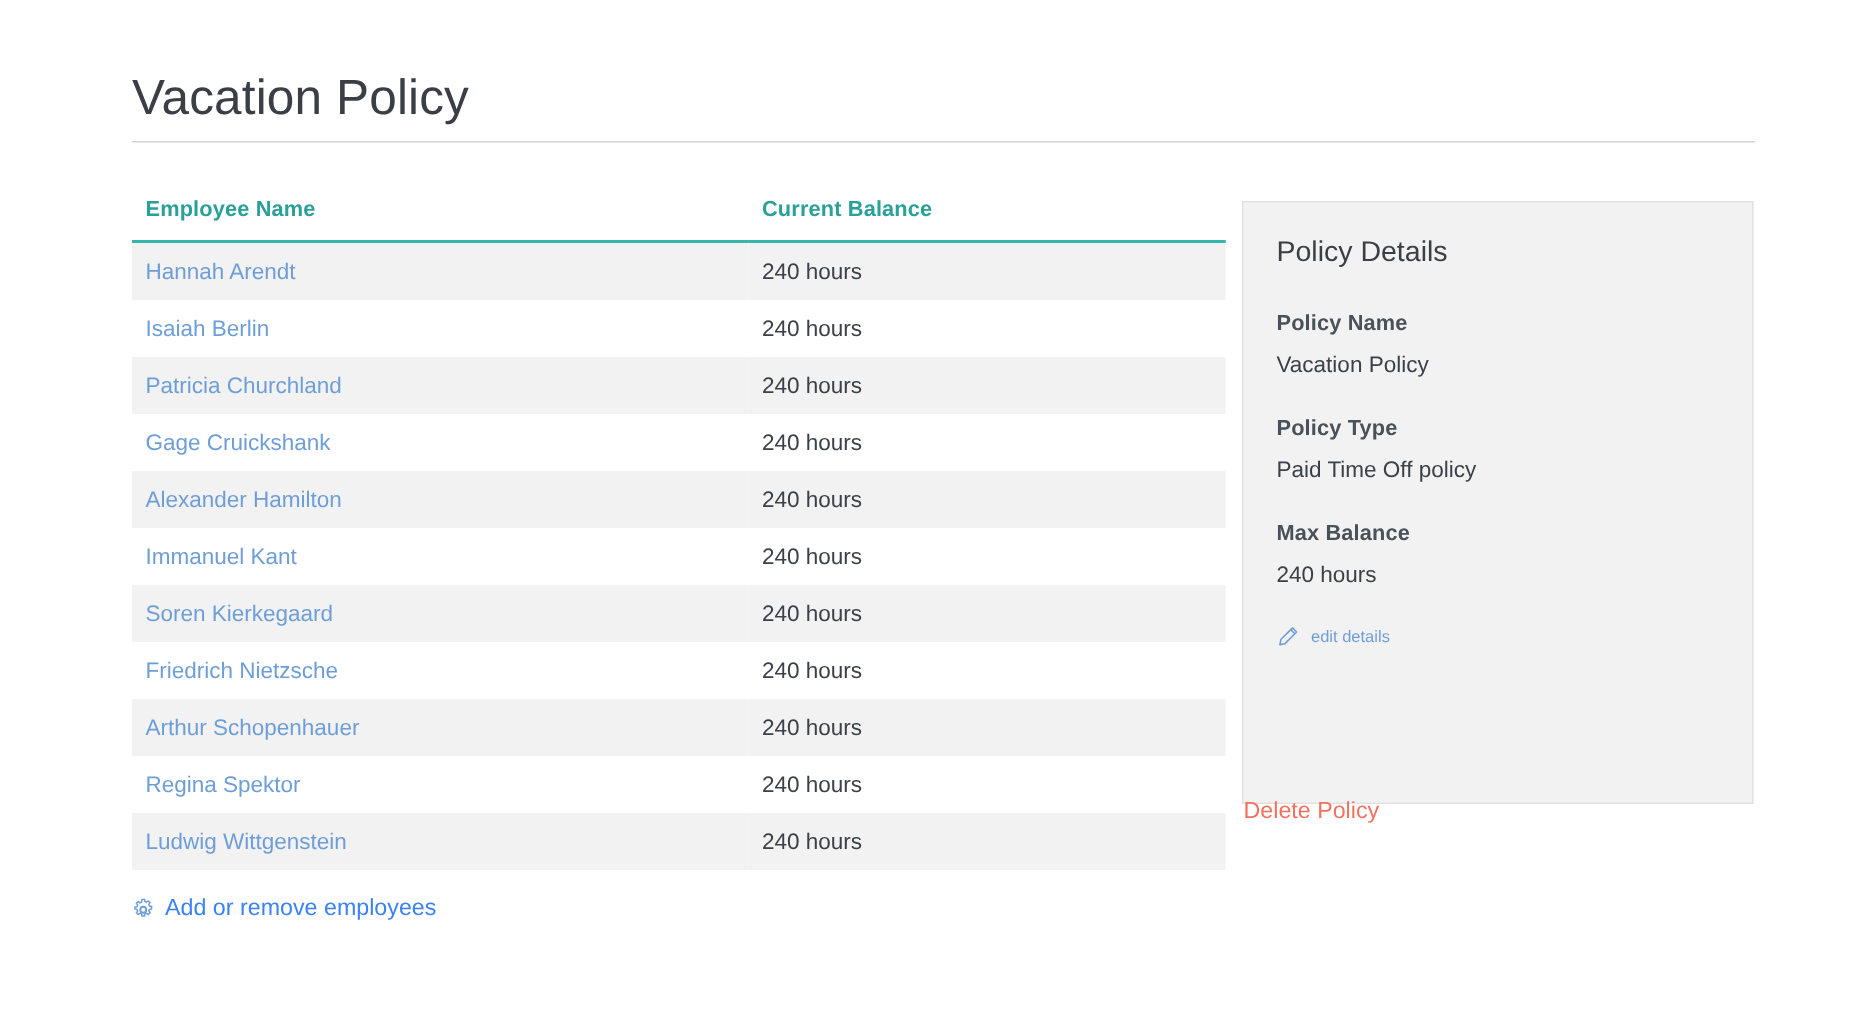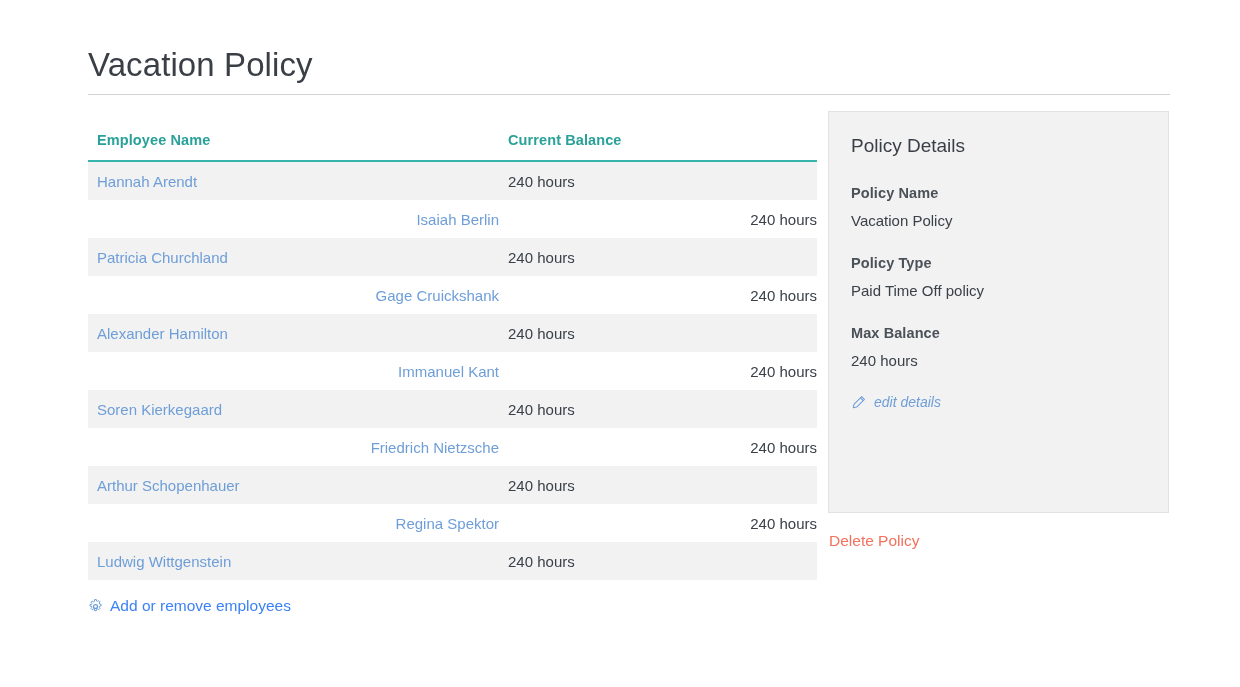--- a/index.html
+++ b/index.html
@@ -66,21 +66,21 @@
   .employee-table th.col-balance { width: 309px; margin-top: 46px; }
 
   .employee-table td {
     font-size: 15px;
     padding: 0 0 0 9px;
     height: 38px;
     vertical-align: middle;
     border: none;
   }
   .employee-table tbody tr.odd { background: #f2f2f2; }
-  .employee-table tbody tr.even { background: #ffffff; text-align: right; }
+  .employee-table tbody tr.even { background: #ffffff; }
 
   .employee-link {
     color: #6e9ed8;
     text-decoration: none;
     font-size: 15px;
   }
   .balance-cell {
     color: #3b4148;
     font-size: 15px;
   }
@@ -103,21 +103,21 @@
     display: inline-block;
     width: 15px;
     height: 15px;
     line-height: 0;
   }
 
   
   .details-panel {
     position: absolute;
     left: 828px;
-    top: 111px;
+    top: 134px;
     width: 341px;
     height: 402px;
     background: #f2f2f2;
     border: 1px solid #e2e2e2;
     box-sizing: border-box;
   }
   .details-inner {
     padding: 22px 24px 0 22px;
   }
   .details-heading {
@@ -146,22 +146,21 @@
 
   .edit-details {
     display: flex;
     align-items: center;
     gap: 8px;
     margin-top: 20px;
     text-decoration: none;
   }
   .edit-details .label {
     color: #6e9ed8;
-    font-size: 14px;
-    font-style: italic;
+    font-size: 11px;
   }
   .pencil-icon {
     display: inline-block;
     width: 15px;
     height: 15px;
     line-height: 0;
   }
 
   
   .delete-policy {

